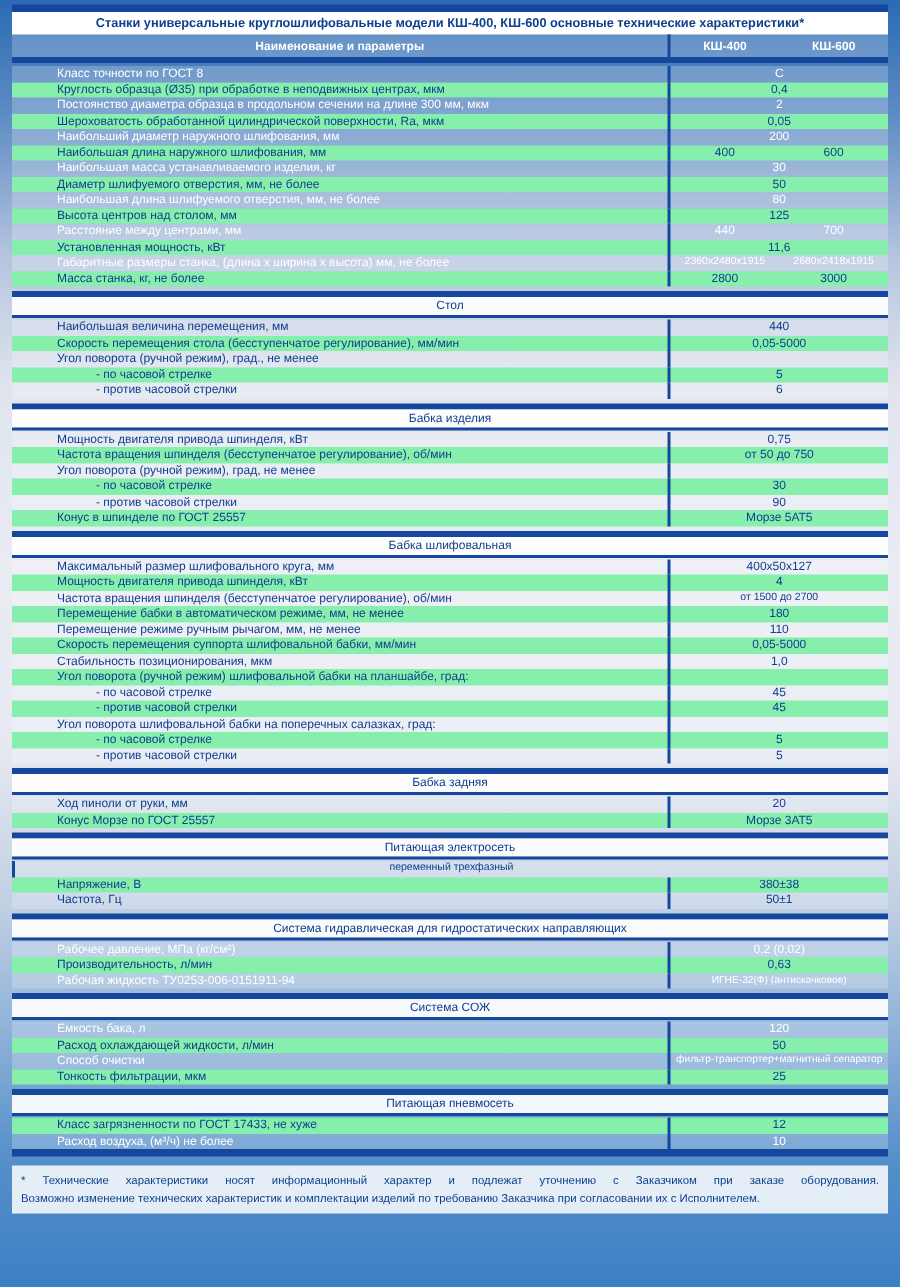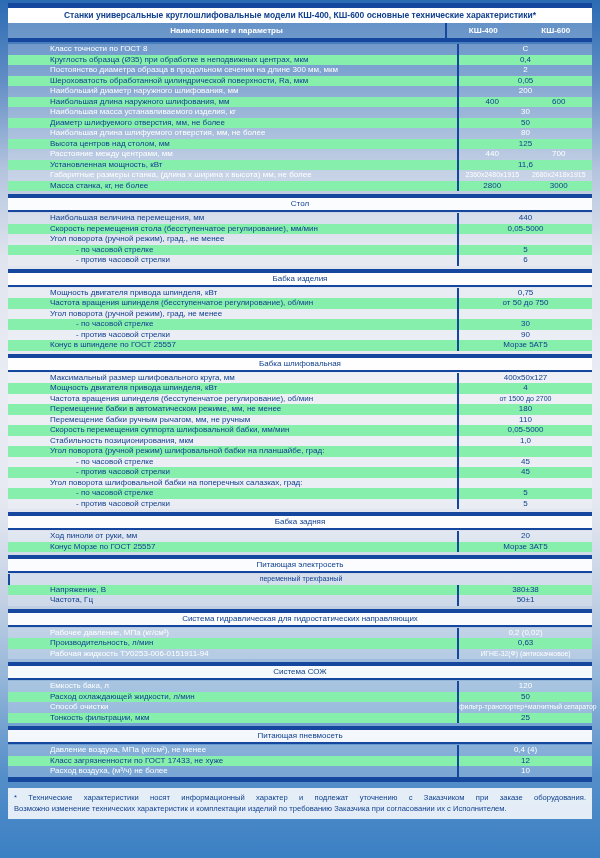--- a/index.html
+++ b/index.html
@@ -21,21 +21,21 @@
   .header-row .h-name{flex:0 0 437px;text-align:center;}
   .h-vals{flex:1;display:flex;border-left:2px solid #16479e;}
   .h-vals .h-col{flex:1;text-align:center;}
   .bar2{height:4px;margin-bottom:2px;}
   .row{display:flex;height:10.5px;line-height:10.6px;font-size:8px;}
   .row.even{background:#86efac;color:#0f3f8e;}
   .row.odd{background:rgba(255,255,255,0.22);}
   .row.odd.t-light{color:#ffffff;}
   .row.odd.t-dark{color:#0f3f8e;}
   .cell-n{flex:0 0 437px;box-sizing:border-box;padding-left:30px;
-    white-space:nowrap;overflow:hidden;margin-left:12px;}
+    white-space:nowrap;overflow:hidden;}
   .cell-n.ind{padding-left:56px;}
   .vals{flex:1;display:flex;border-left:2px solid #16479e;min-width:0;}
   .vspan,.vhalf{flex:1;text-align:center;white-space:nowrap;}
   .sm{font-size:7px;}
   .xs{font-size:6.8px;}
   .sec-gap{height:3px;}
   .sec-bar{height:4px;}
   .sec-band{background:rgba(255,255,255,0.92);height:12px;line-height:12px;
     text-align:center;font-weight:normal;font-size:8px;color:#0f3f8e;}
   .sec-line{height:2px;margin-bottom:1px;}
@@ -244,21 +244,21 @@
           <div class="vspan sm">от 1500 до 2700</div>
         </div>
       </div>
       <div class="row even">
         <div class="cell-n">Перемещение бабки в автоматическом режиме, мм, не менее</div>
         <div class="vals">
           <div class="vspan">180</div>
         </div>
       </div>
       <div class="row odd t-dark">
-        <div class="cell-n">Перемещение бабки ручным рычагом, мм, не ручным</div>
+        <div class="cell-n">Перемещение режиме ручным рычагом, мм, не менее</div>
         <div class="vals">
           <div class="vspan">110</div>
         </div>
       </div>
       <div class="row even">
         <div class="cell-n">Скорость перемещения суппорта шлифовальной бабки, мм/мин</div>
         <div class="vals">
           <div class="vspan">0,05-5000</div>
         </div>
       </div>
@@ -388,26 +388,20 @@
       <div class="row even">
         <div class="cell-n">Тонкость фильтрации, мкм</div>
         <div class="vals">
           <div class="vspan">25</div>
         </div>
       </div>
       <div class="sec-gap"></div>
       <div class="navy sec-bar"></div>
       <div class="sec-band">Питающая пневмосеть</div>
       <div class="navy sec-line"></div>
-      <div class="row odd t-light">
-        <div class="cell-n">Давление воздуха, МПа (кг/см²),  не менее</div>
-        <div class="vals">
-          <div class="vspan">0,4 (4)</div>
-        </div>
-      </div>
       <div class="row even">
         <div class="cell-n">Класс загрязненности по ГОСТ 17433, не хуже</div>
         <div class="vals">
           <div class="vspan">12</div>
         </div>
       </div>
       <div class="row odd t-light">
         <div class="cell-n">Расход воздуха, (м³/ч) не более</div>
         <div class="vals">
           <div class="vspan">10</div>

